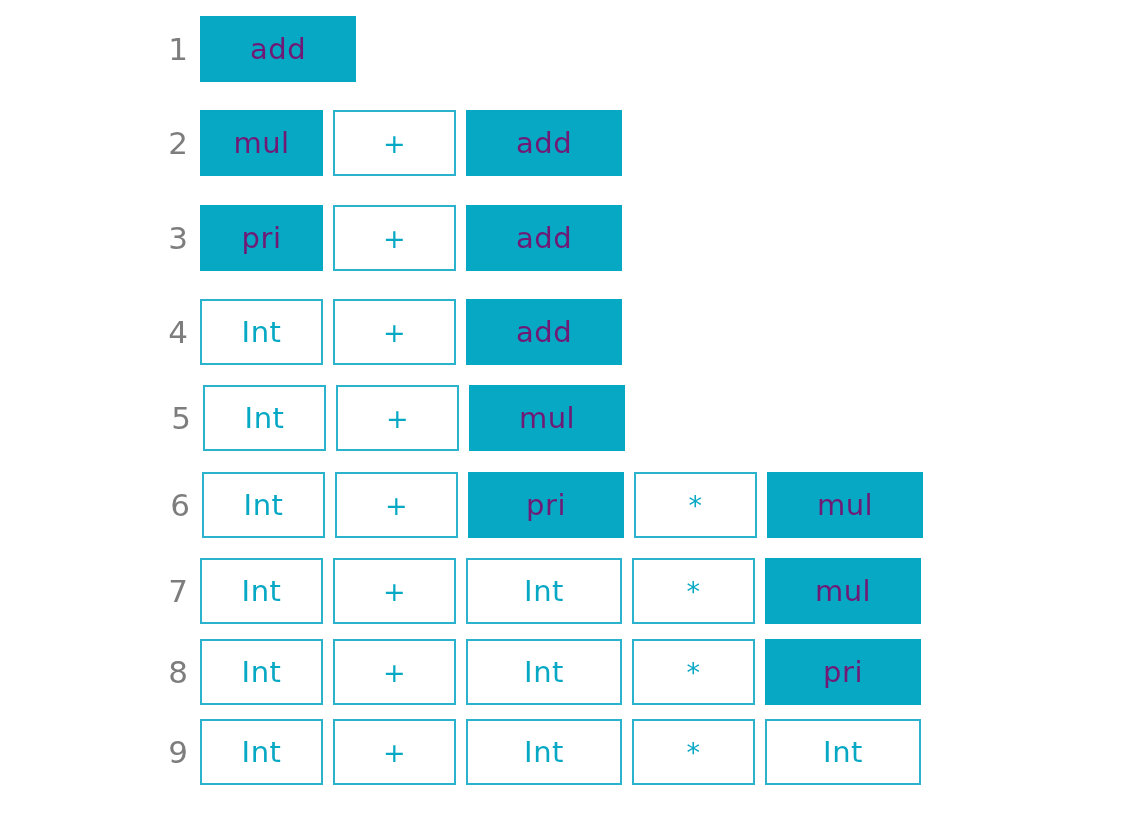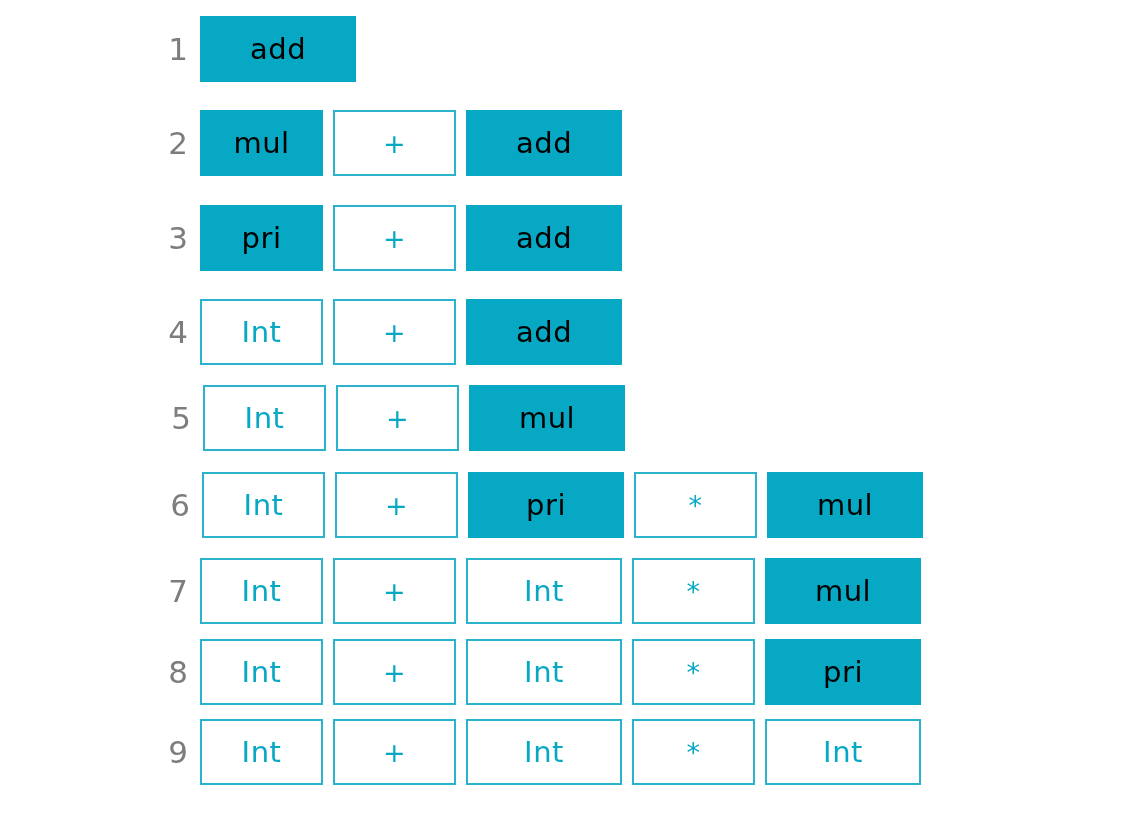--- a/index.html
+++ b/index.html
@@ -59,21 +59,21 @@
     line-height: 1;
     font-family: "DejaVu Sans", sans-serif;
     letter-spacing: 0.5px;
     margin-right: 10px;
     white-space: nowrap;
   }
   .cell:last-child { margin-right: 0; }
 
   .cell.filled {
     background: #07a8c4;
-    color: #000000;
+    color: #701a75;
     border: 2px solid #07a8c4;
   }
 
   .cell.outlined {
     background: #ffffff;
     color: #07a8c4;
     border: 2px solid #2bb3cd;
   }
 
   .cell.w-narrow { width: 123px; }

